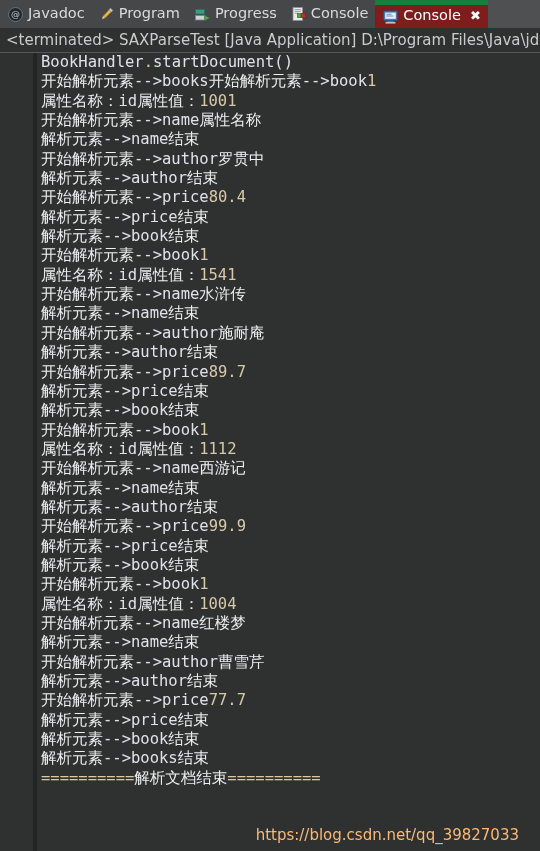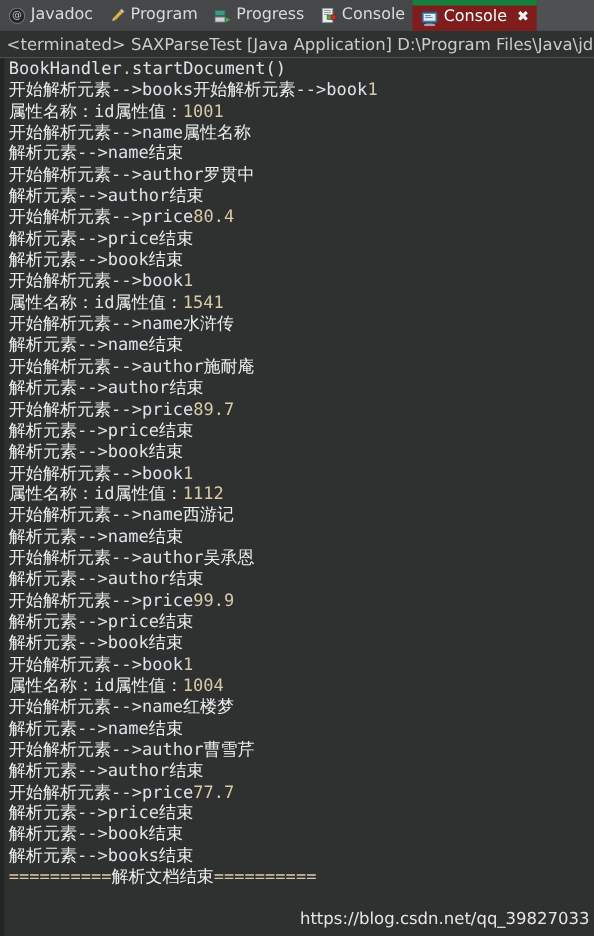--- a/index.html
+++ b/index.html
@@ -95,20 +95,21 @@
     box-sizing: border-box;
   }
 
   
   #console {
     position: relative;
     background: #2f3030;
     height: 798px;
     overflow: hidden;
     display: flex;
+    padding-left: 33px;
   }
   #gutter {
     width: 4px;
     flex: 0 0 4px;
     background: #232525;
   }
   #out {
     flex: 1;
     padding-left: 4px;
     padding-top: 0px;
@@ -123,25 +124,25 @@
     letter-spacing: 0px;
   }
   .tok-code { color: #dfe3e8; }
   .tok-num  { color: #d8c9a9; }
   .tok-cn   { color: #eceeef; }
   .tok-eq   { color: #d8c9a9; }
 
   
   #watermark {
     position: absolute;
-    right: 4px;
+    right: 21px;
     bottom: 7px;
     font-family: "DejaVu Sans", "Liberation Sans", sans-serif;
     font-size: 15px;
-    color: #e5e5e5;
+    color: #fdba74;
     white-space: nowrap;
     pointer-events: none;
   }
 </style>
 </head>
 <body>
 
 <div id="tabbar">
 
   <div class="tab">
@@ -212,21 +213,20 @@
       <div class="line"><span class="tok-cn">解析元素</span><span class="tok-code">--&gt;name</span><span class="tok-cn">结束</span></div>
       <div class="line"><span class="tok-cn">开始解析元素</span><span class="tok-code">--&gt;author</span><span class="tok-cn">施耐庵</span></div>
       <div class="line"><span class="tok-cn">解析元素</span><span class="tok-code">--&gt;author</span><span class="tok-cn">结束</span></div>
       <div class="line"><span class="tok-cn">开始解析元素</span><span class="tok-code">--&gt;price</span><span class="tok-num">89.7</span></div>
       <div class="line"><span class="tok-cn">解析元素</span><span class="tok-code">--&gt;price</span><span class="tok-cn">结束</span></div>
       <div class="line"><span class="tok-cn">解析元素</span><span class="tok-code">--&gt;book</span><span class="tok-cn">结束</span></div>
       <div class="line"><span class="tok-cn">开始解析元素</span><span class="tok-code">--&gt;book</span><span class="tok-num">1</span></div>
       <div class="line"><span class="tok-cn">属性名称：</span><span class="tok-code">id</span><span class="tok-cn">属性值：</span><span class="tok-num">1112</span></div>
       <div class="line"><span class="tok-cn">开始解析元素</span><span class="tok-code">--&gt;name</span><span class="tok-cn">西游记</span></div>
       <div class="line"><span class="tok-cn">解析元素</span><span class="tok-code">--&gt;name</span><span class="tok-cn">结束</span></div>
-      <div class="line"><span class="tok-cn">开始解析元素</span><span class="tok-code">--&gt;author</span><span class="tok-cn">吴承恩</span></div>
       <div class="line"><span class="tok-cn">解析元素</span><span class="tok-code">--&gt;author</span><span class="tok-cn">结束</span></div>
       <div class="line"><span class="tok-cn">开始解析元素</span><span class="tok-code">--&gt;price</span><span class="tok-num">99.9</span></div>
       <div class="line"><span class="tok-cn">解析元素</span><span class="tok-code">--&gt;price</span><span class="tok-cn">结束</span></div>
       <div class="line"><span class="tok-cn">解析元素</span><span class="tok-code">--&gt;book</span><span class="tok-cn">结束</span></div>
       <div class="line"><span class="tok-cn">开始解析元素</span><span class="tok-code">--&gt;book</span><span class="tok-num">1</span></div>
       <div class="line"><span class="tok-cn">属性名称：</span><span class="tok-code">id</span><span class="tok-cn">属性值：</span><span class="tok-num">1004</span></div>
       <div class="line"><span class="tok-cn">开始解析元素</span><span class="tok-code">--&gt;name</span><span class="tok-cn">红楼梦</span></div>
       <div class="line"><span class="tok-cn">解析元素</span><span class="tok-code">--&gt;name</span><span class="tok-cn">结束</span></div>
       <div class="line"><span class="tok-cn">开始解析元素</span><span class="tok-code">--&gt;author</span><span class="tok-cn">曹雪芹</span></div>
       <div class="line"><span class="tok-cn">解析元素</span><span class="tok-code">--&gt;author</span><span class="tok-cn">结束</span></div>

